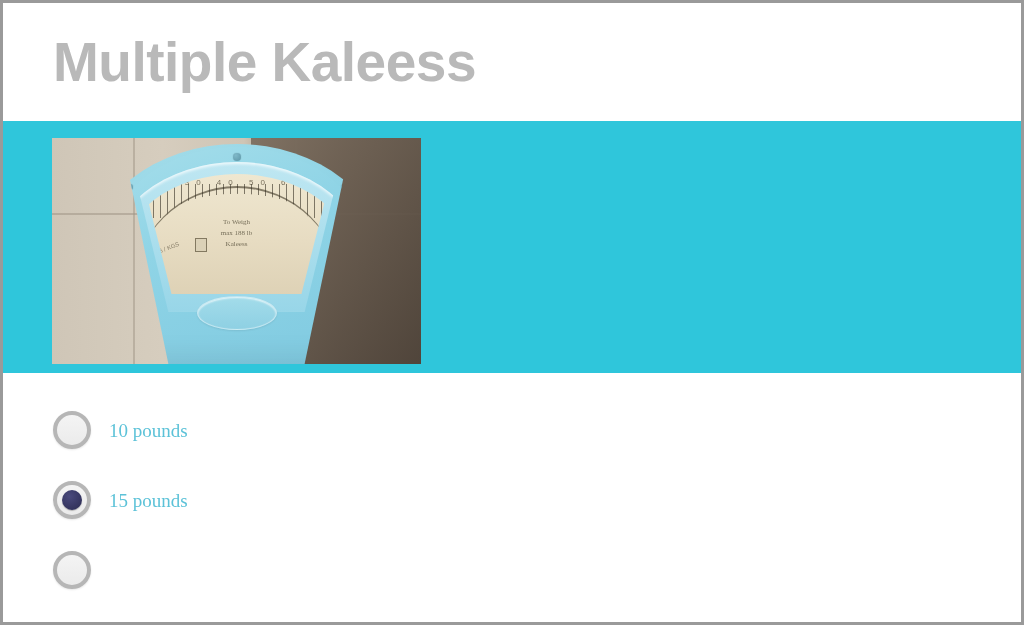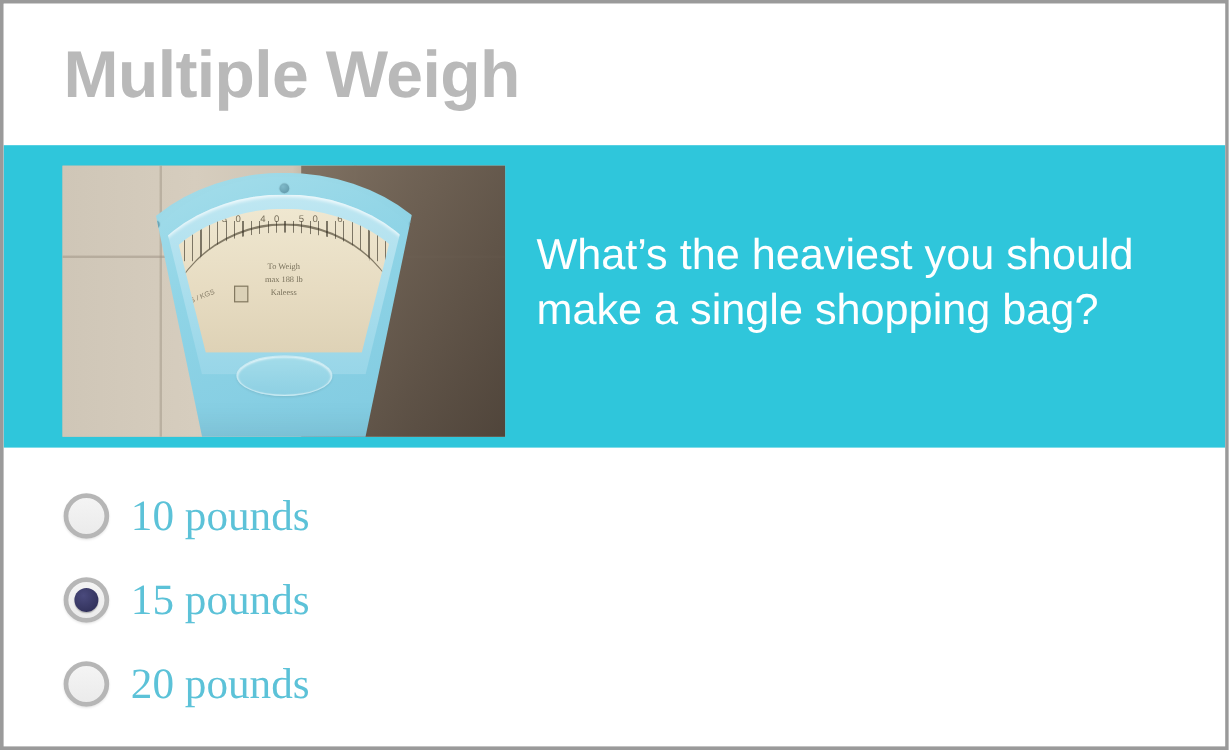--- a/index.html
+++ b/index.html
@@ -310,33 +310,33 @@
     width: 20px;
     height: 20px;
     margin: -10px 0 0 -10px;
     border-radius: 50%;
     background: radial-gradient(circle at 38% 32%, #4a4a7d, #34345e 70%, #2c2c52);
     box-shadow: 0 1px 1px rgba(0,0,0,.25);
   }
   .answer-label {
     margin-left: 18px;
     font-family: "Liberation Serif", serif;
-    font-size: 36px;
+    font-size: 19px;
     line-height: 1;
     color: #5cc2d8;
     white-space: nowrap;
   }
 </style>
 </head>
 <body>
 
 <div class="slide-frame">
 
   <div class="slide-header">
-    <h1 class="slide-title">Multiple Weigh</h1>
+    <h1 class="slide-title">Multiple Kaleess</h1>
   </div>
 
   <div class="question-banner">
 
     <div class="question-media">
       <div class="photo-wall"></div>
       <div class="photo-floor"></div>
 
       <div class="scale-body">
         <div class="scale-screw screw-top"></div>
@@ -358,34 +358,32 @@
         </div>
 
         <div class="scale-screw screw-tl"></div>
         <div class="scale-screw screw-tr"></div>
         <div class="scale-screw screw-bl"></div>
         <div class="scale-screw screw-br"></div>
         <div class="scale-plate"></div>
       </div>
     </div>
 
-    <div class="question-text">What’s the heaviest you should make a single shopping bag?</div>
   </div>
 
   <div class="answers">
 
     <div class="answer-row">
       <span class="radio"></span>
       <span class="answer-label">10 pounds</span>
     </div>
 
     <div class="answer-row">
       <span class="radio selected"></span>
       <span class="answer-label">15 pounds</span>
     </div>
 
     <div class="answer-row">
       <span class="radio"></span>
-      <span class="answer-label">20 pounds</span>
     </div>
 
   </div>
 </div>
 
 </body></html>

